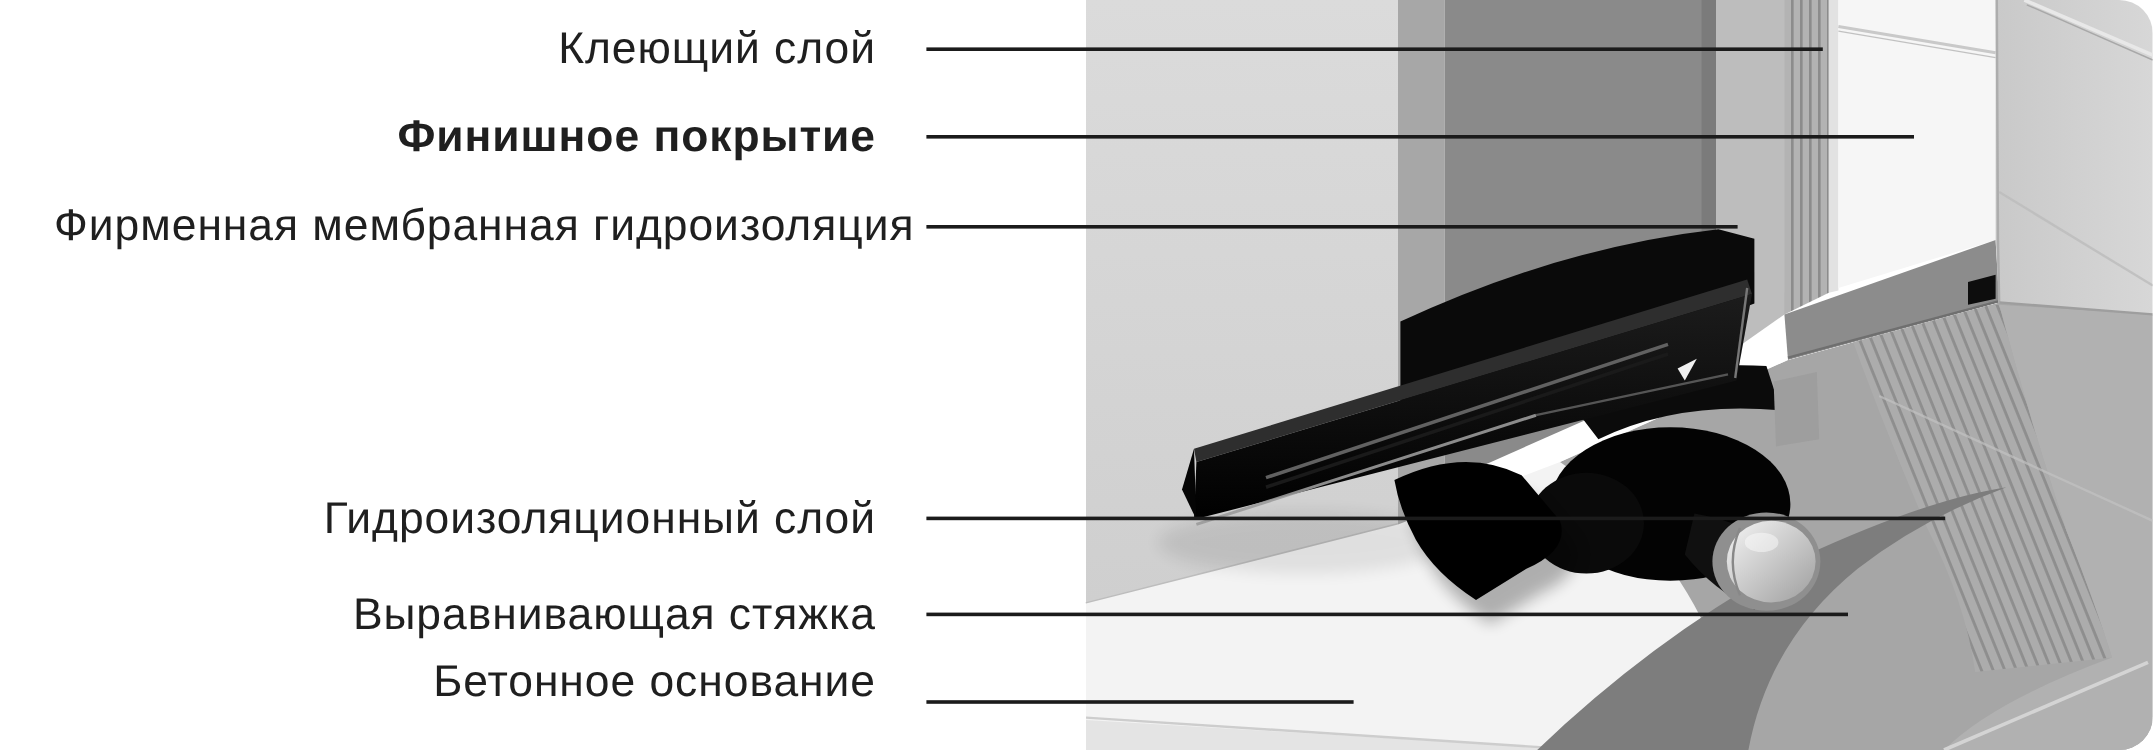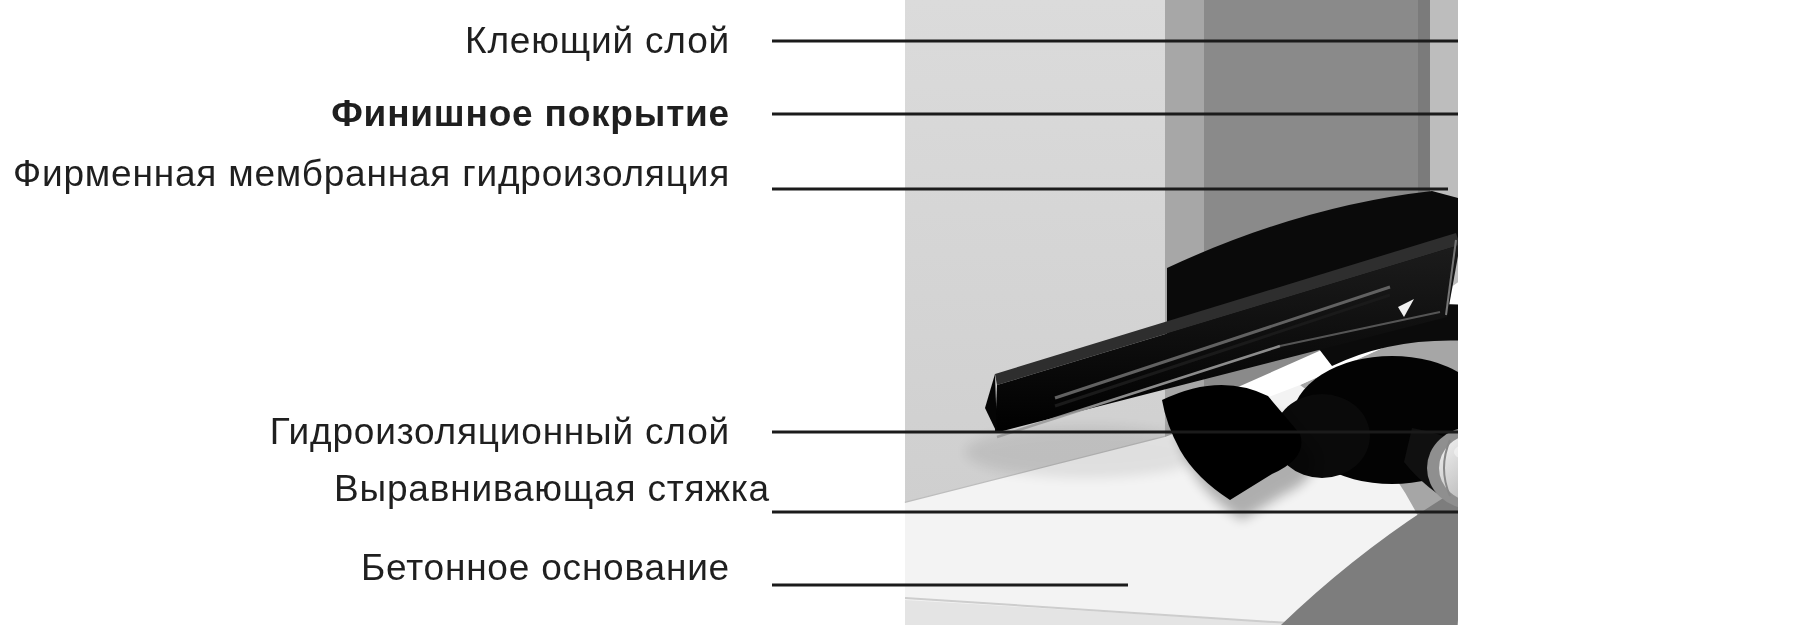--- a/index.html
+++ b/index.html
@@ -1,18 +1,19 @@
 <!DOCTYPE html>
 <html><head>
 <meta charset="utf-8">
 <style>
   html,body{margin:0;padding:0;background:#ffffff;}
   .stage{
-    position:relative;width:1458px;height:625px;background:#ffffff;overflow:hidden;
+    position:relative;width:1794px;height:625px;background:#ffffff;overflow:hidden;
     font-family:"Liberation Sans", sans-serif;
+    border-radius:28px;
   }
   .illustration{position:absolute;left:0;top:0;width:1794px;height:625px;}
   #callouts{position:absolute;left:0;top:0;width:1794px;height:625px;pointer-events:none;}
   .layer-label{
     position:absolute;left:0;width:730px;text-align:right;
     font-size:37px;letter-spacing:0.8px;color:#1f1f1f;line-height:1;
     transform:translateY(-52%);white-space:nowrap;
   }
   .leader-line{
     position:absolute;left:772px;height:3px;background:#1b1b1b;
@@ -144,31 +145,31 @@
       <div class="layer-label" style="top: 41px;">Клеющий слой</div>
       <div class="leader-line" style="top: 41px; width: 747px; background: rgb(27, 27, 27);"></div>
     </div>
 
     <div class="callout">
       <div class="layer-label" style="top: 114px; font-weight: bold;">Финишное покрытие</div>
       <div class="leader-line" style="top: 114px; width: 823px; background: rgb(27, 27, 27);"></div>
     </div>
 
     <div class="callout">
-      <div class="layer-label" style="top: 174px;">Фирменная мембранная гидроизоляция</div>
+      <div class="layer-label" style="top: 188px; padding-left: 32px;">Фирменная мембранная гидроизоляция</div>
       <div class="leader-line" style="top: 189px; width: 676px; background: rgb(27, 27, 27);"></div>
     </div>
 
     <div class="callout">
       <div class="layer-label" style="top: 432px;">Гидроизоляционный слой</div>
       <div class="leader-line" style="top: 432px; width: 849px; background: rgb(27, 27, 27);"></div>
     </div>
 
     <div class="callout">
-      <div class="layer-label" style="top: 489px; padding-left: 40px;">Выравнивающая стяжка</div>
+      <div class="layer-label" style="top: 512px;">Выравнивающая стяжка</div>
       <div class="leader-line" style="top: 512px; width: 768px; background: rgb(27, 27, 27);"></div>
     </div>
 
     <div class="callout">
       <div class="layer-label" style="top: 568px;">Бетонное основание</div>
       <div class="leader-line" style="top: 585px; width: 356px; background: rgb(27, 27, 27);"></div>
     </div>
   </div>
 
 </div>

